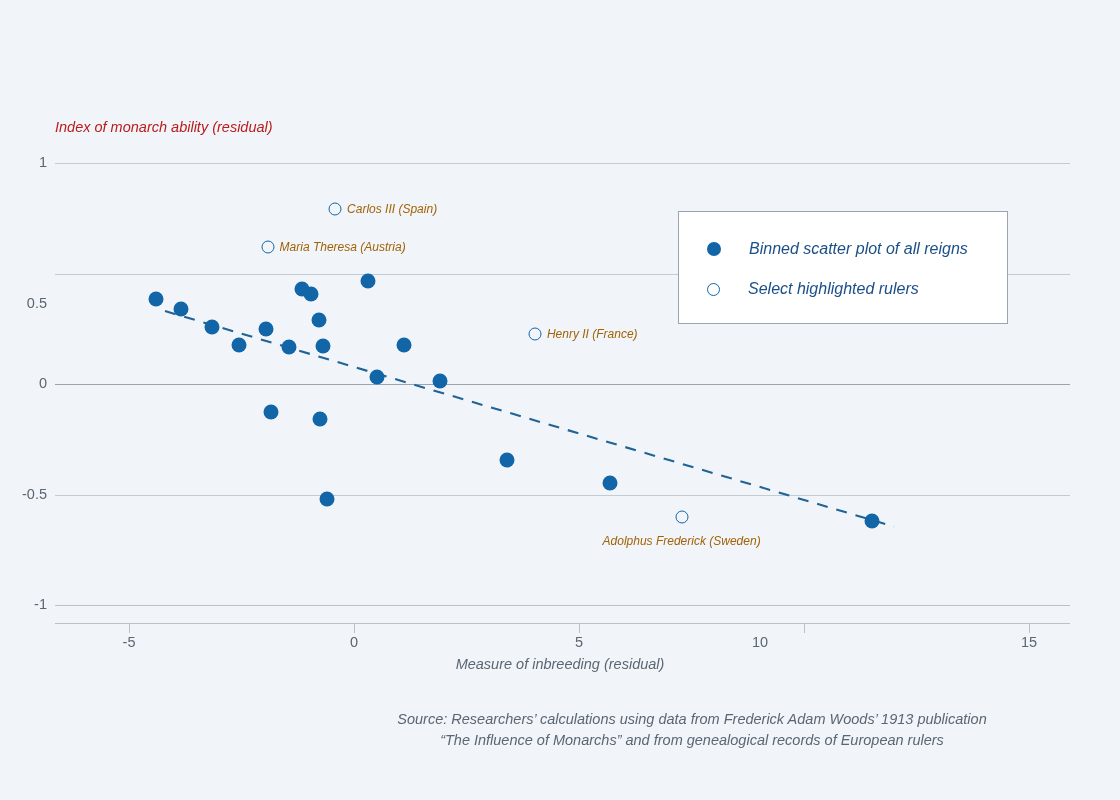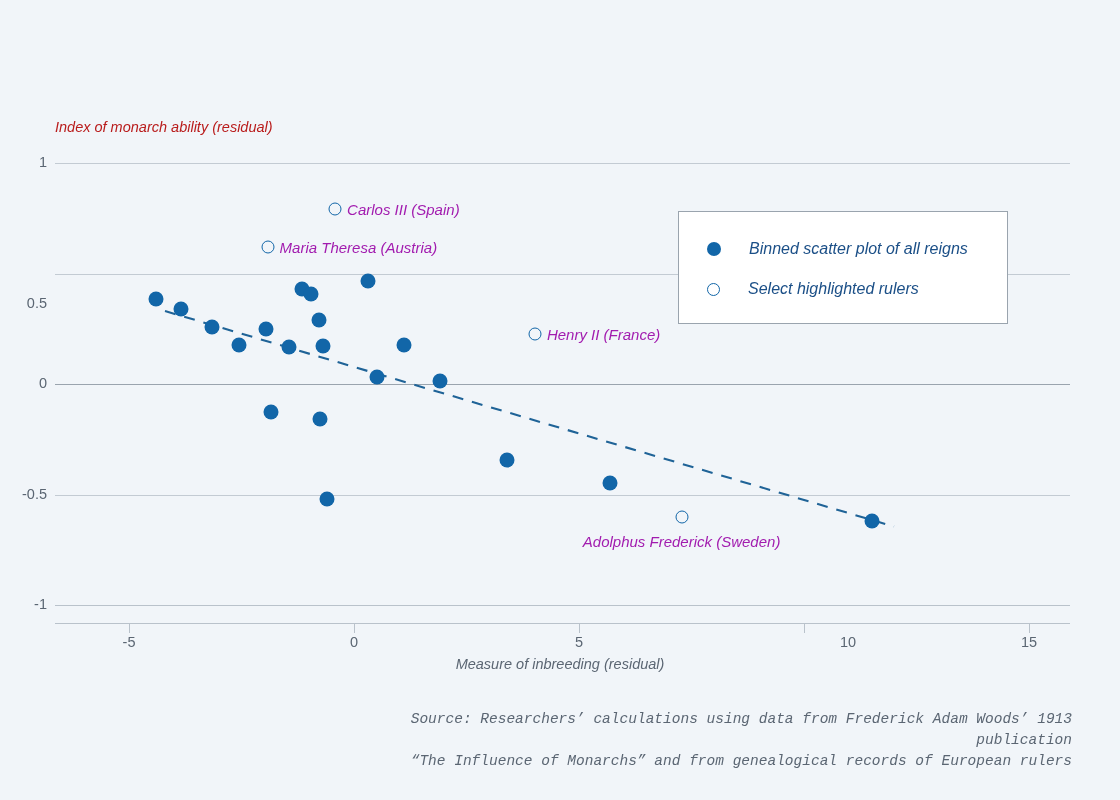--- a/index.html
+++ b/index.html
@@ -106,23 +106,23 @@
     width: 13px;
     height: 13px;
     border-radius: 50%;
     border: 1.7px solid #1266a8;
     background: transparent;
     box-sizing: border-box;
     transform: translate(-50%, -50%);
   }
   .annotation-label {
     position: absolute;
-    font-size: 15px;
-    font-style: italic;
-    color: #a21caf;
+    font-size: 12px;
+    font-style: italic;
+    color: #a16207;
     white-space: nowrap;
     transform: translateY(-50%);
   }
   .trend-svg {
     position: absolute;
     left: 55px;
     top: 163px;
     width: 1015px;
     height: 442px;
     overflow: visible;
@@ -165,26 +165,25 @@
     margin-left: 28px;
     font-size: 16px;
     font-style: italic;
     color: #1b4f87;
   }
   .source-note {
     position: absolute;
     right: 48px;
     top: 709px;
     width: 760px;
-    text-align: right;
+    text-align: center;
     font-size: 14.5px;
     font-style: italic;
     color: #5b6673;
     line-height: 21px;
-    font-family: Liberation Mono, monospace;
   }
 </style>
 </head>
 <body>
 
 <div id="root">
 
 
   <div class="y-axis-title">Index of monarch ability (residual)</div>
 
@@ -205,21 +204,21 @@
 
   <div class="xaxis-line"></div>
   <div id="xtick-layer">
       <div class="xtick" style="left: 129px;"></div>
       <div class="xtick-label" style="left: 129px;">-5</div>
       <div class="xtick" style="left: 354px;"></div>
       <div class="xtick-label" style="left: 354px;">0</div>
       <div class="xtick" style="left: 579px;"></div>
       <div class="xtick-label" style="left: 579px;">5</div>
       <div class="xtick" style="left: 804px;"></div>
-      <div class="xtick-label" style="left: 848px;">10</div>
+      <div class="xtick-label" style="left: 760px;">10</div>
       <div class="xtick" style="left: 1029px;"></div>
       <div class="xtick-label" style="left: 1029px;">15</div>
     </div>
 
   <svg class="trend-svg">
     <line id="trend-line" stroke="#1f6397" stroke-width="2.1" stroke-dasharray="11 9" stroke-linecap="butt" x1="110" y1="148.07" x2="839" y2="363.5450000000001"></line>
   </svg>
 
   <div id="points-layer">
       <div class="dot" style="left: 156px; top: 298.915px; background: rgb(18, 102, 168);"></div>

